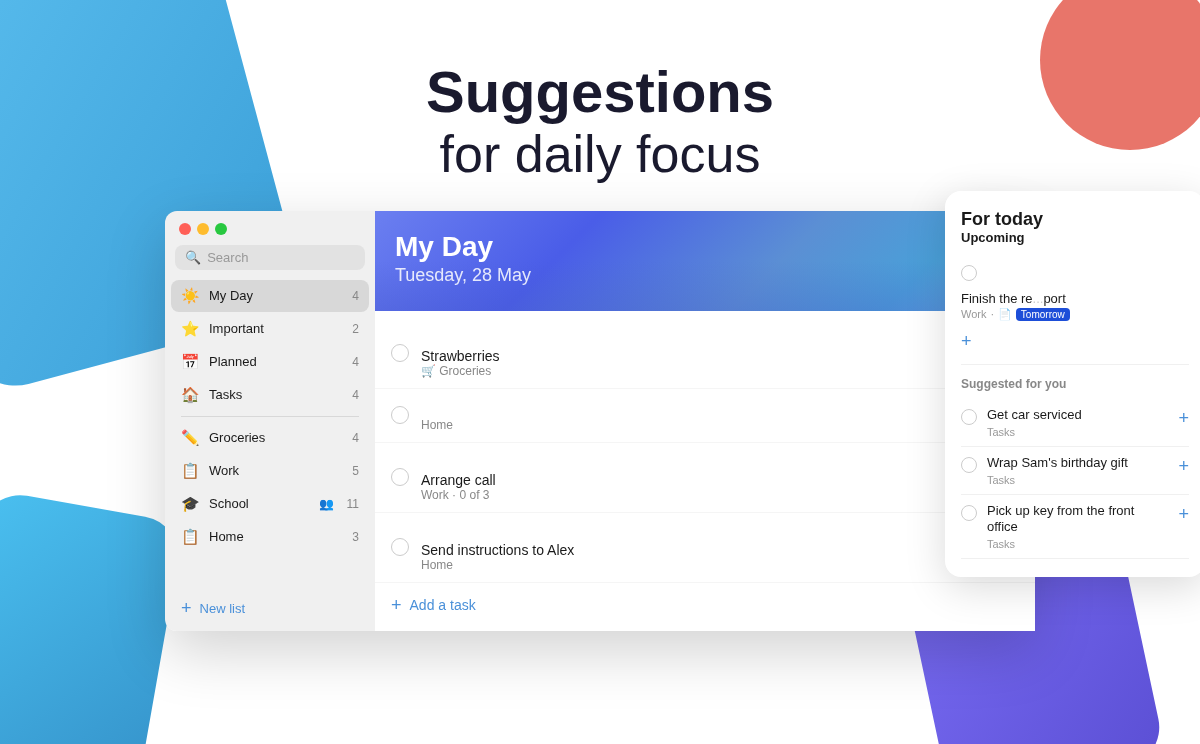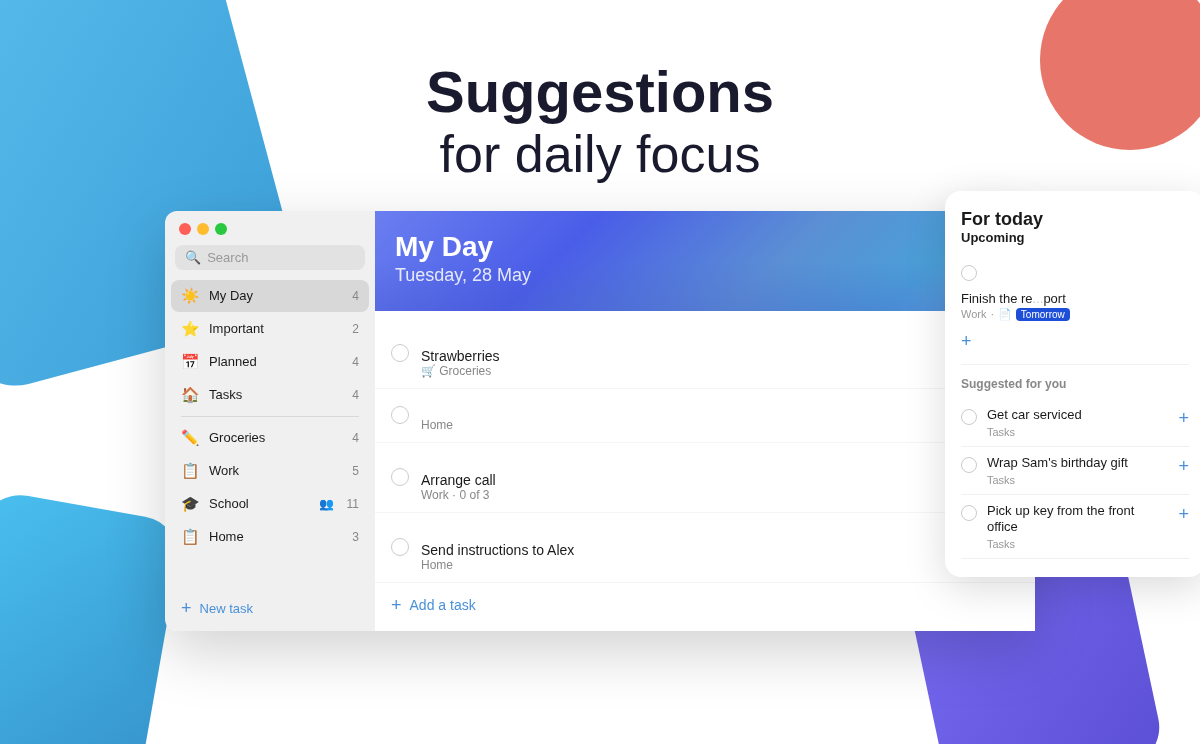--- a/index.html
+++ b/index.html
@@ -490,21 +490,21 @@
         </div>
         <div class="sidebar-item">
           <span class="sidebar-item-icon">📋</span>
           <span class="sidebar-item-label">Home</span>
           <span class="sidebar-item-count">3</span>
         </div>
       </div>
 
       <div class="sidebar-new-list">
         <span class="plus-icon">+</span>
-        <span>New task</span>
+        <span>New list</span>
       </div>
     </div>
 
     <div class="main-content">
 
       <div class="my-day-header">
         <div class="my-day-title-group">
           <div class="my-day-title">My Day</div>
           <div class="my-day-date">Tuesday, 28 May</div>
         </div>

